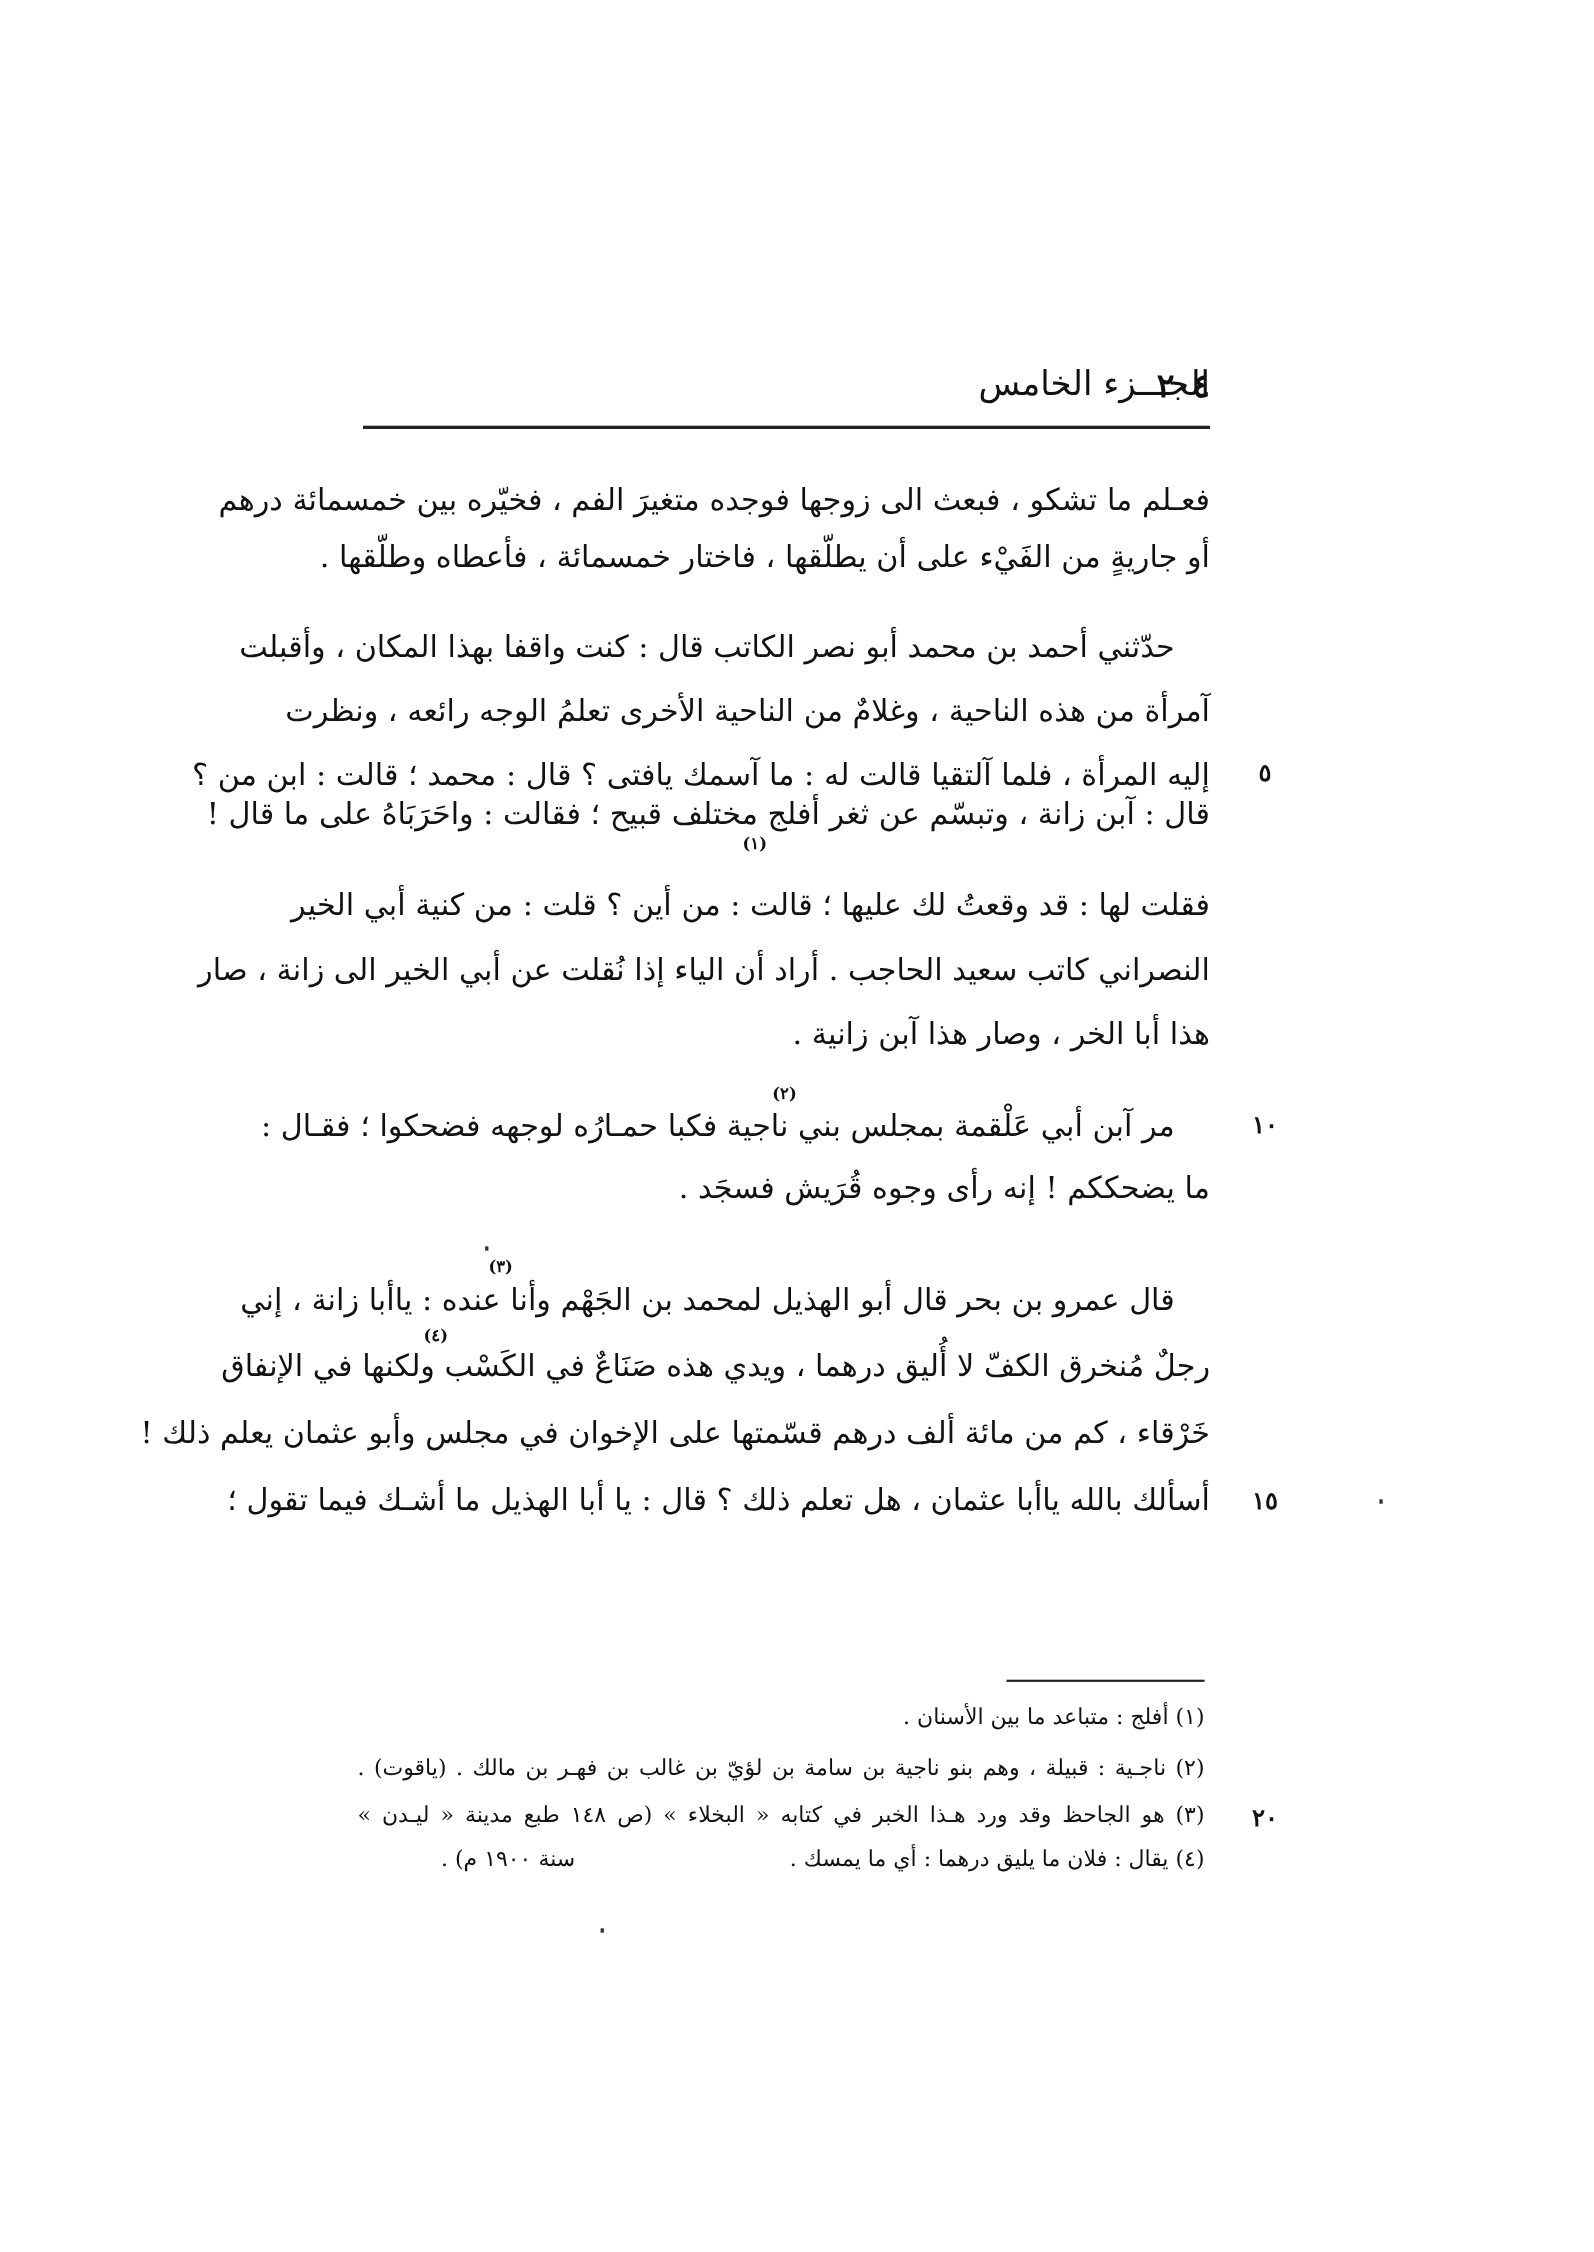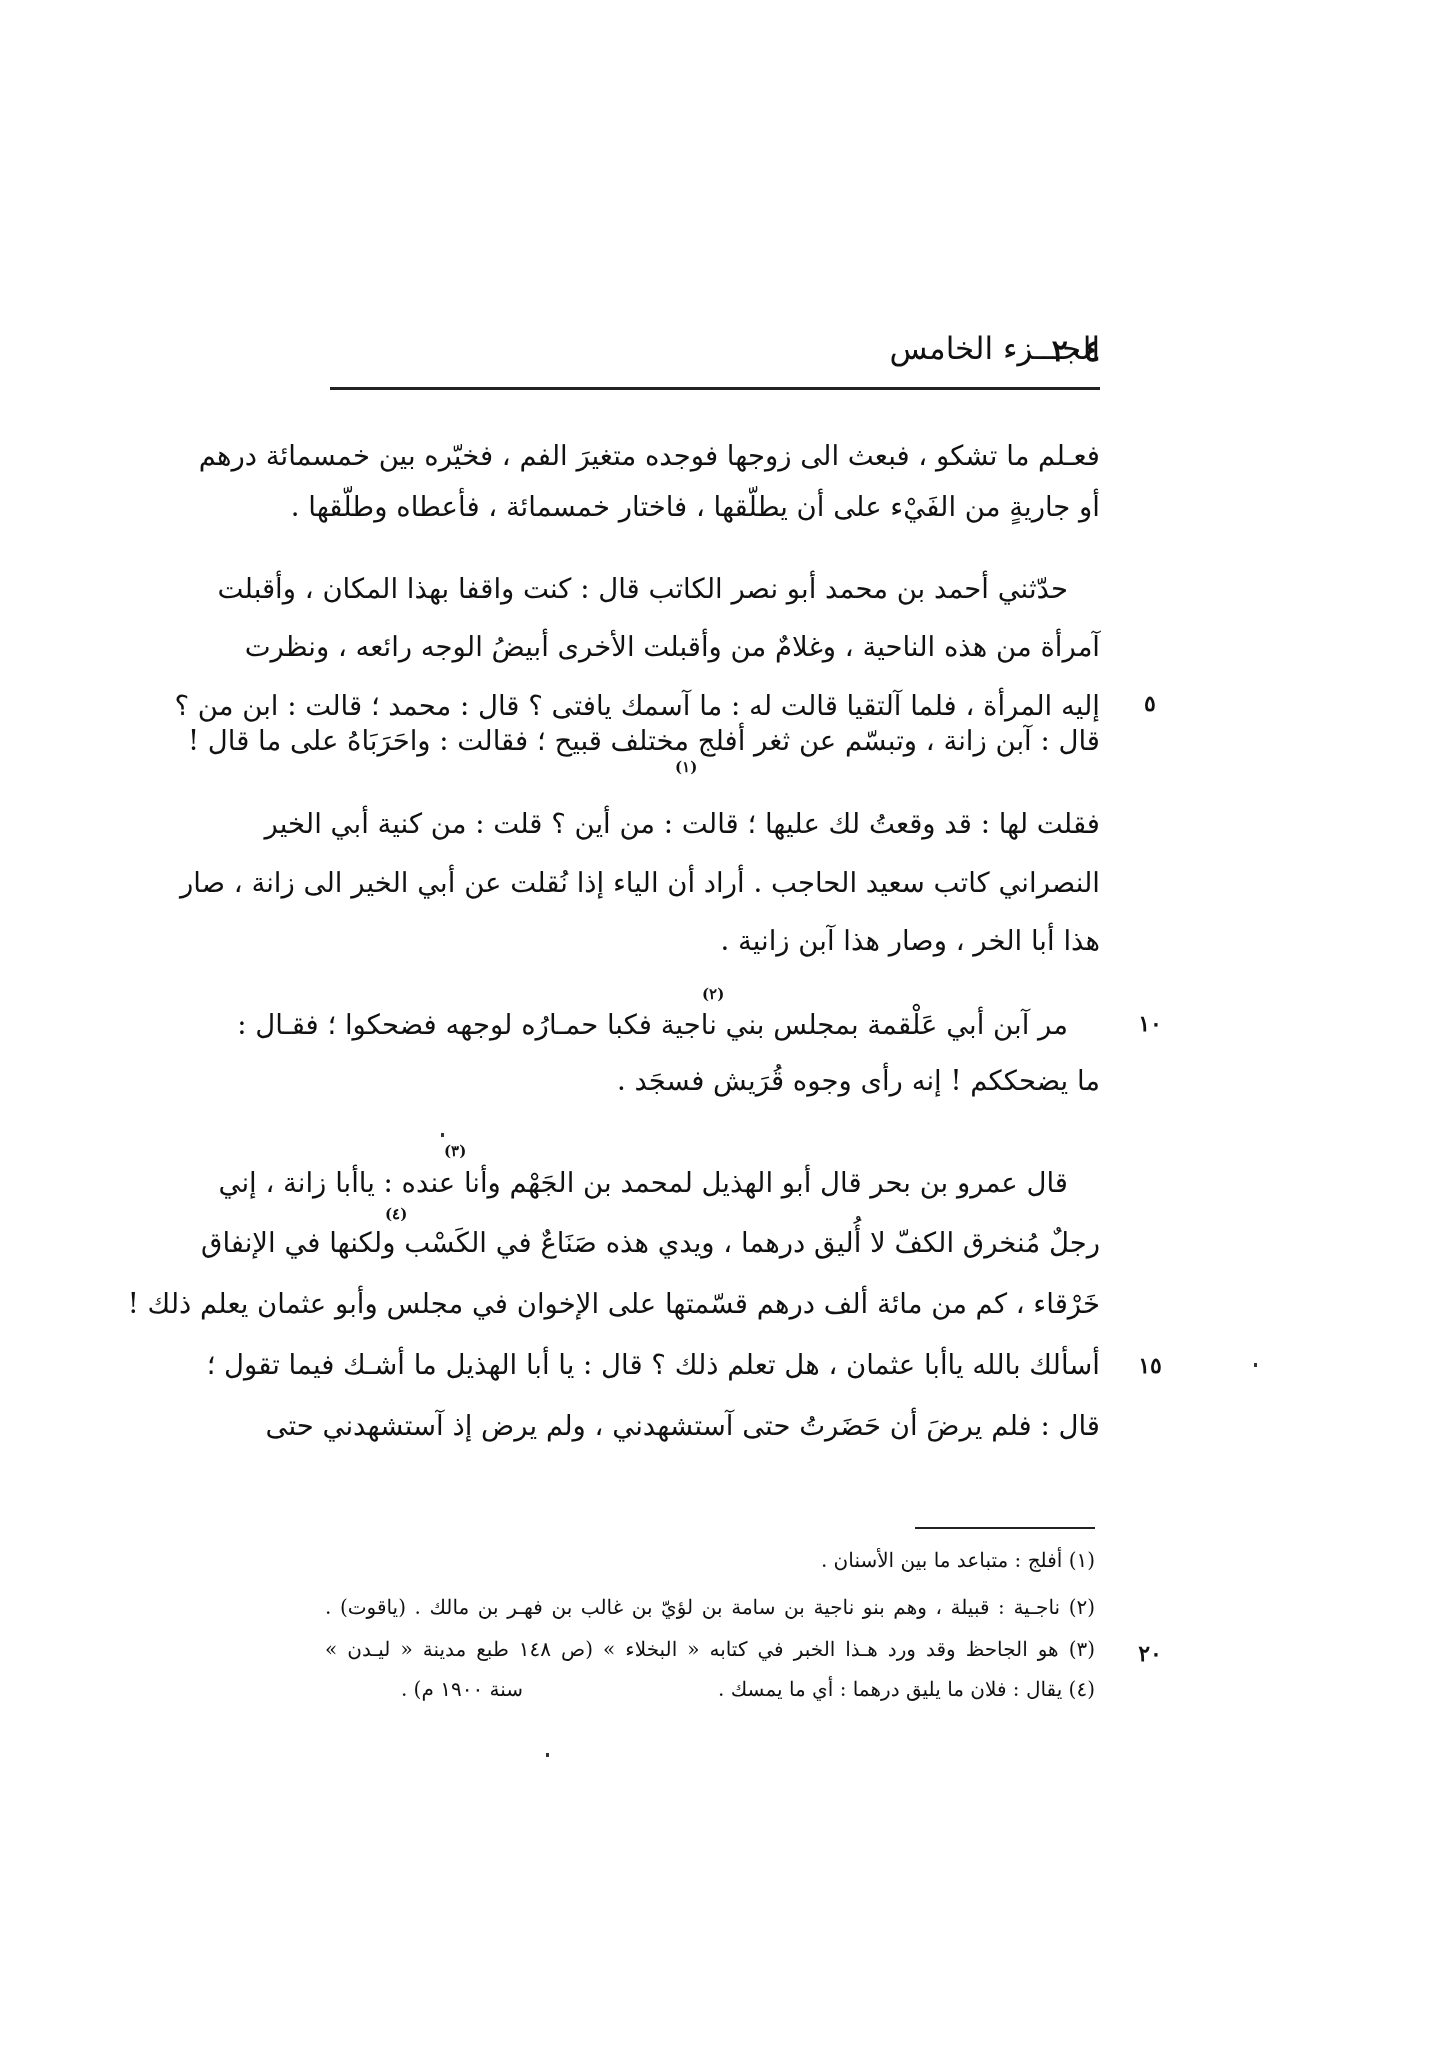--- a/index.html
+++ b/index.html
@@ -27,35 +27,34 @@
   <div class="header">
     <span class="page-number ar">٢٠٤</span>
     <div class="running-title ar">الجـــزء الخامس</div>
   </div>
   <div class="header-rule"></div>
 
   <div class="body-line ar" style="top:435px">فعـلم ما تشكو ، فبعث الى زوجها فوجده متغيرَ الفم ، فخيّره بين خمسمائة درهم</div>
   <div class="body-line ar last" style="top:486px">أو جاريةٍ من الفَيْء على أن يطلّقها ، فاختار خمسمائة ، فأعطاه وطلّقها .</div>
 
   <div class="body-line ar indent" style="top:568px">حدّثني أحمد بن محمد أبو نصر الكاتب قال : كنت واقفا بهذا المكان ، وأقبلت</div>
-  <div class="body-line ar" style="top:626px">آمرأة من هذه الناحية ، وغلامٌ من وأقبلت الأخرى أبيضُ الوجه رائعه ، ونظرت</div>
+  <div class="body-line ar" style="top:626px">آمرأة من هذه الناحية ، وغلامٌ من الناحية الأخرى تعلمُ الوجه رائعه ، ونظرت</div>
   <div class="body-line ar" style="top:685px">إليه المرأة ، فلما آلتقيا قالت له : ما آسمك يافتى ؟ قال : محمد ؛ قالت : ابن من ؟</div>
   <div class="body-line ar" style="top:720px">قال : آبن زانة ، وتبسّم عن ثغر أفلج مختلف قبيح ؛ فقالت : واحَرَبَاهُ على ما قال !</div>
   <div class="body-line ar" style="top:803px">فقلت لها : قد وقعتُ لك عليها ؛ قالت : من أين ؟ قلت : من كنية أبي الخير</div>
   <div class="body-line ar" style="top:862px">النصراني كاتب سعيد الحاجب . أراد أن الياء إذا نُقلت عن أبي الخير الى زانة ، صار</div>
   <div class="body-line ar last" style="top:920px">هذا أبا الخر ، وصار هذا آبن زانية .</div>
 
   <div class="body-line ar indent" style="top:1004px">مر آبن أبي عَلْقمة بمجلس بني ناجية فكبا حمـارُه لوجهه فضحكوا ؛ فقـال :</div>
   <div class="body-line ar last" style="top:1060px">ما يضحككم ! إنه رأى وجوه قُرَيش فسجَد .</div>
 
   <div class="body-line ar indent" style="top:1162px">قال عمرو بن بحر قال أبو الهذيل لمحمد بن الجَهْم وأنا عنده : ياأبا زانة ، إني</div>
   <div class="body-line ar" style="top:1222px">رجلٌ مُنخرق الكفّ لا أُليق درهما ، ويدي هذه صَنَاعٌ في الكَسْب ولكنها في الإنفاق</div>
   <div class="body-line ar" style="top:1283px">خَرْقاء ، كم من مائة ألف درهم قسّمتها على الإخوان في مجلس وأبو عثمان يعلم ذلك !</div>
   <div class="body-line ar" style="top:1344px">أسألك بالله ياأبا عثمان ، هل تعلم ذلك ؟ قال : يا أبا الهذيل ما أشـك فيما تقول ؛</div>
-  <div class="body-line ar" style="top:1405px">قال : فلم يرضَ أن حَضَرتُ حتى آستشهدني ، ولم يرض إذ آستشهدني حتى</div>
 
   <span class="fn-ref ar" style="left:675px; top:758px">(١)</span>
   <span class="fn-ref ar" style="left:702px; top:985px">(٢)</span>
   <span class="fn-ref ar" style="left:444px; top:1142px">(٣)</span>
   <span class="fn-ref ar" style="left:385px; top:1205px">(٤)</span>
 
   <span class="line-no ar" style="top:690px">٥</span>
   <span class="line-no ar" style="top:1010px">١٠</span>
   <span class="line-no ar" style="top:1352px">١٥</span>
   <span class="line-no ar" style="top:1640px">٢٠</span>

